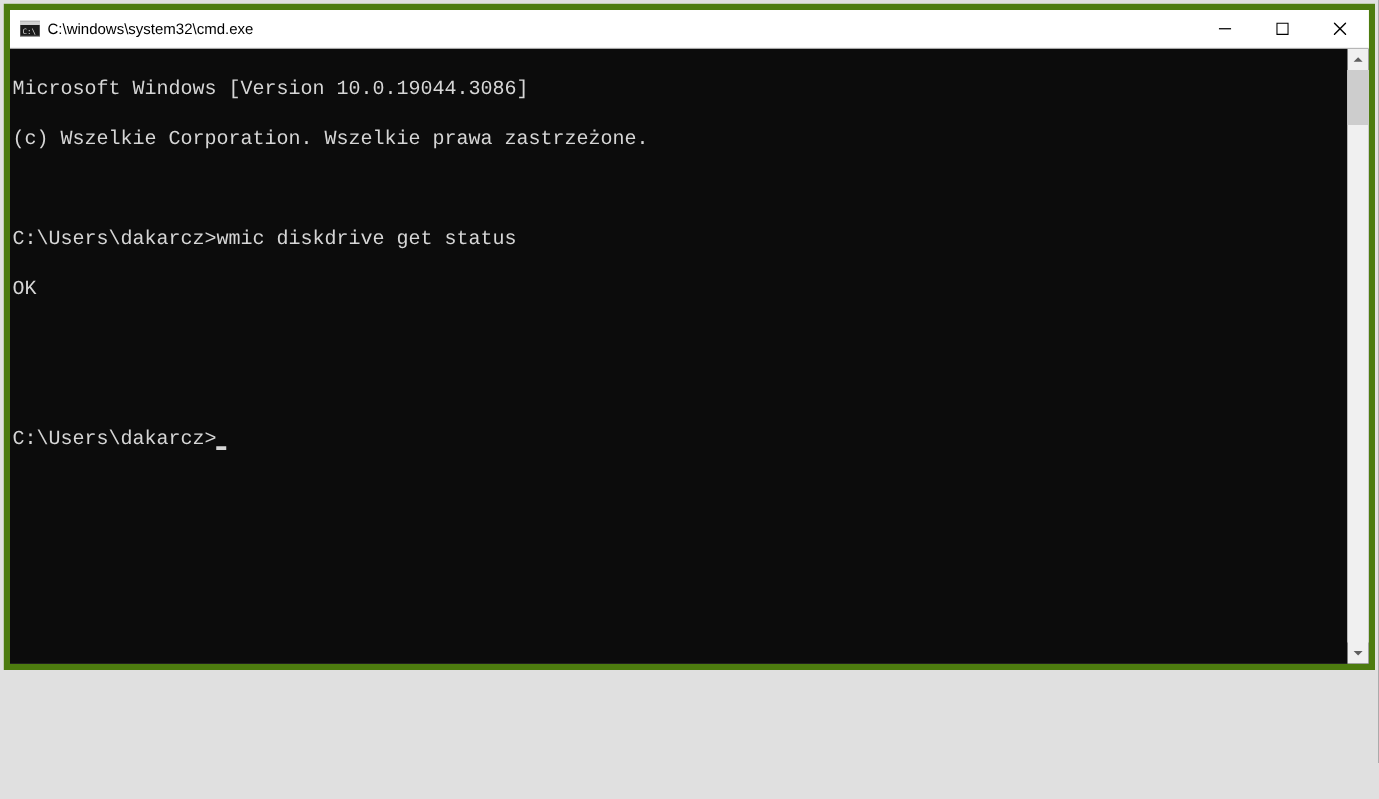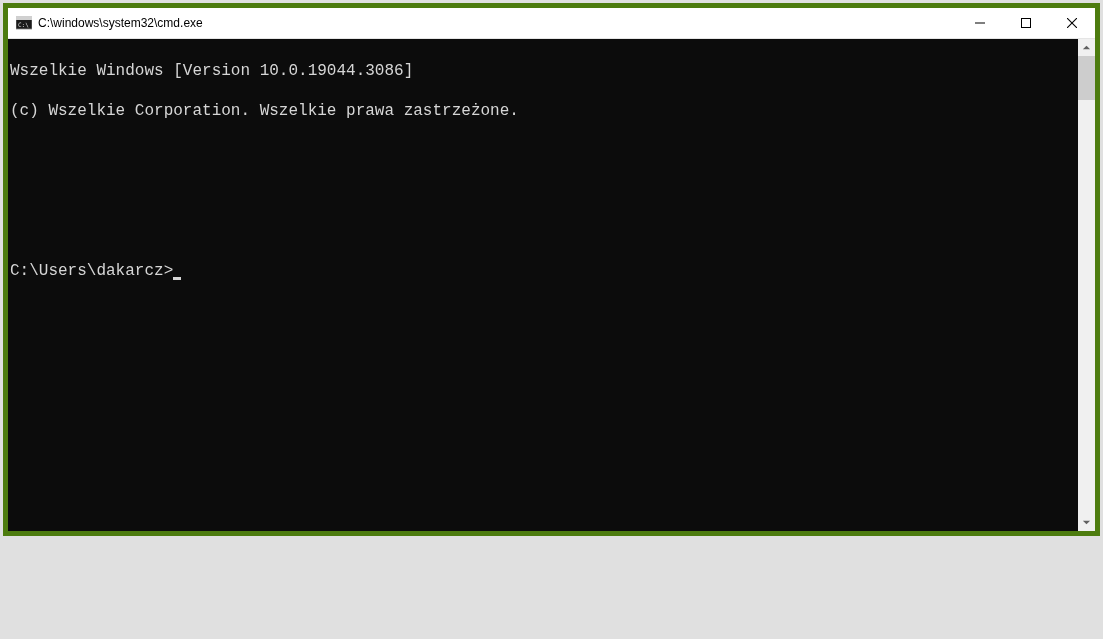--- a/index.html
+++ b/index.html
@@ -147,23 +147,25 @@
         <svg width="10" height="10" viewBox="0 0 10 10">
           <line x1="0" y1="0" x2="10" y2="10" stroke="#000" stroke-width="1.1"></line>
           <line x1="10" y1="0" x2="0" y2="10" stroke="#000" stroke-width="1.1"></line>
         </svg>
       </div>
     </div>
   </div>
 
   <div class="console-wrap">
     <div class="console">
-<span class="line">Wszelkie Windows [Version 10.0.19044.3086]</span>
+<span class="line">Microsoft Windows [Version 10.0.19044.3086]</span>
 <span class="line">(c) Wszelkie Corporation. Wszelkie prawa zastrzeżone.</span>
 <span class="line"></span>
+<span class="line"><span>C:\Users\dakarcz&gt;</span><span>wmic diskdrive get status</span></span>
+<span class="line">OK</span>
 <span class="line"></span>
 <span class="line"></span>
 <span class="line prompt-line"><span>C:\Users\dakarcz&gt;</span><span class="cursor"></span></span>
     </div>
 
     <div class="scrollbar">
       <div class="scroll-arrow up">
         <svg width="9" height="9" viewBox="0 0 10 10">
             <path d="M1 7 L5 3 L9 7 Z"></path>
           </svg>

